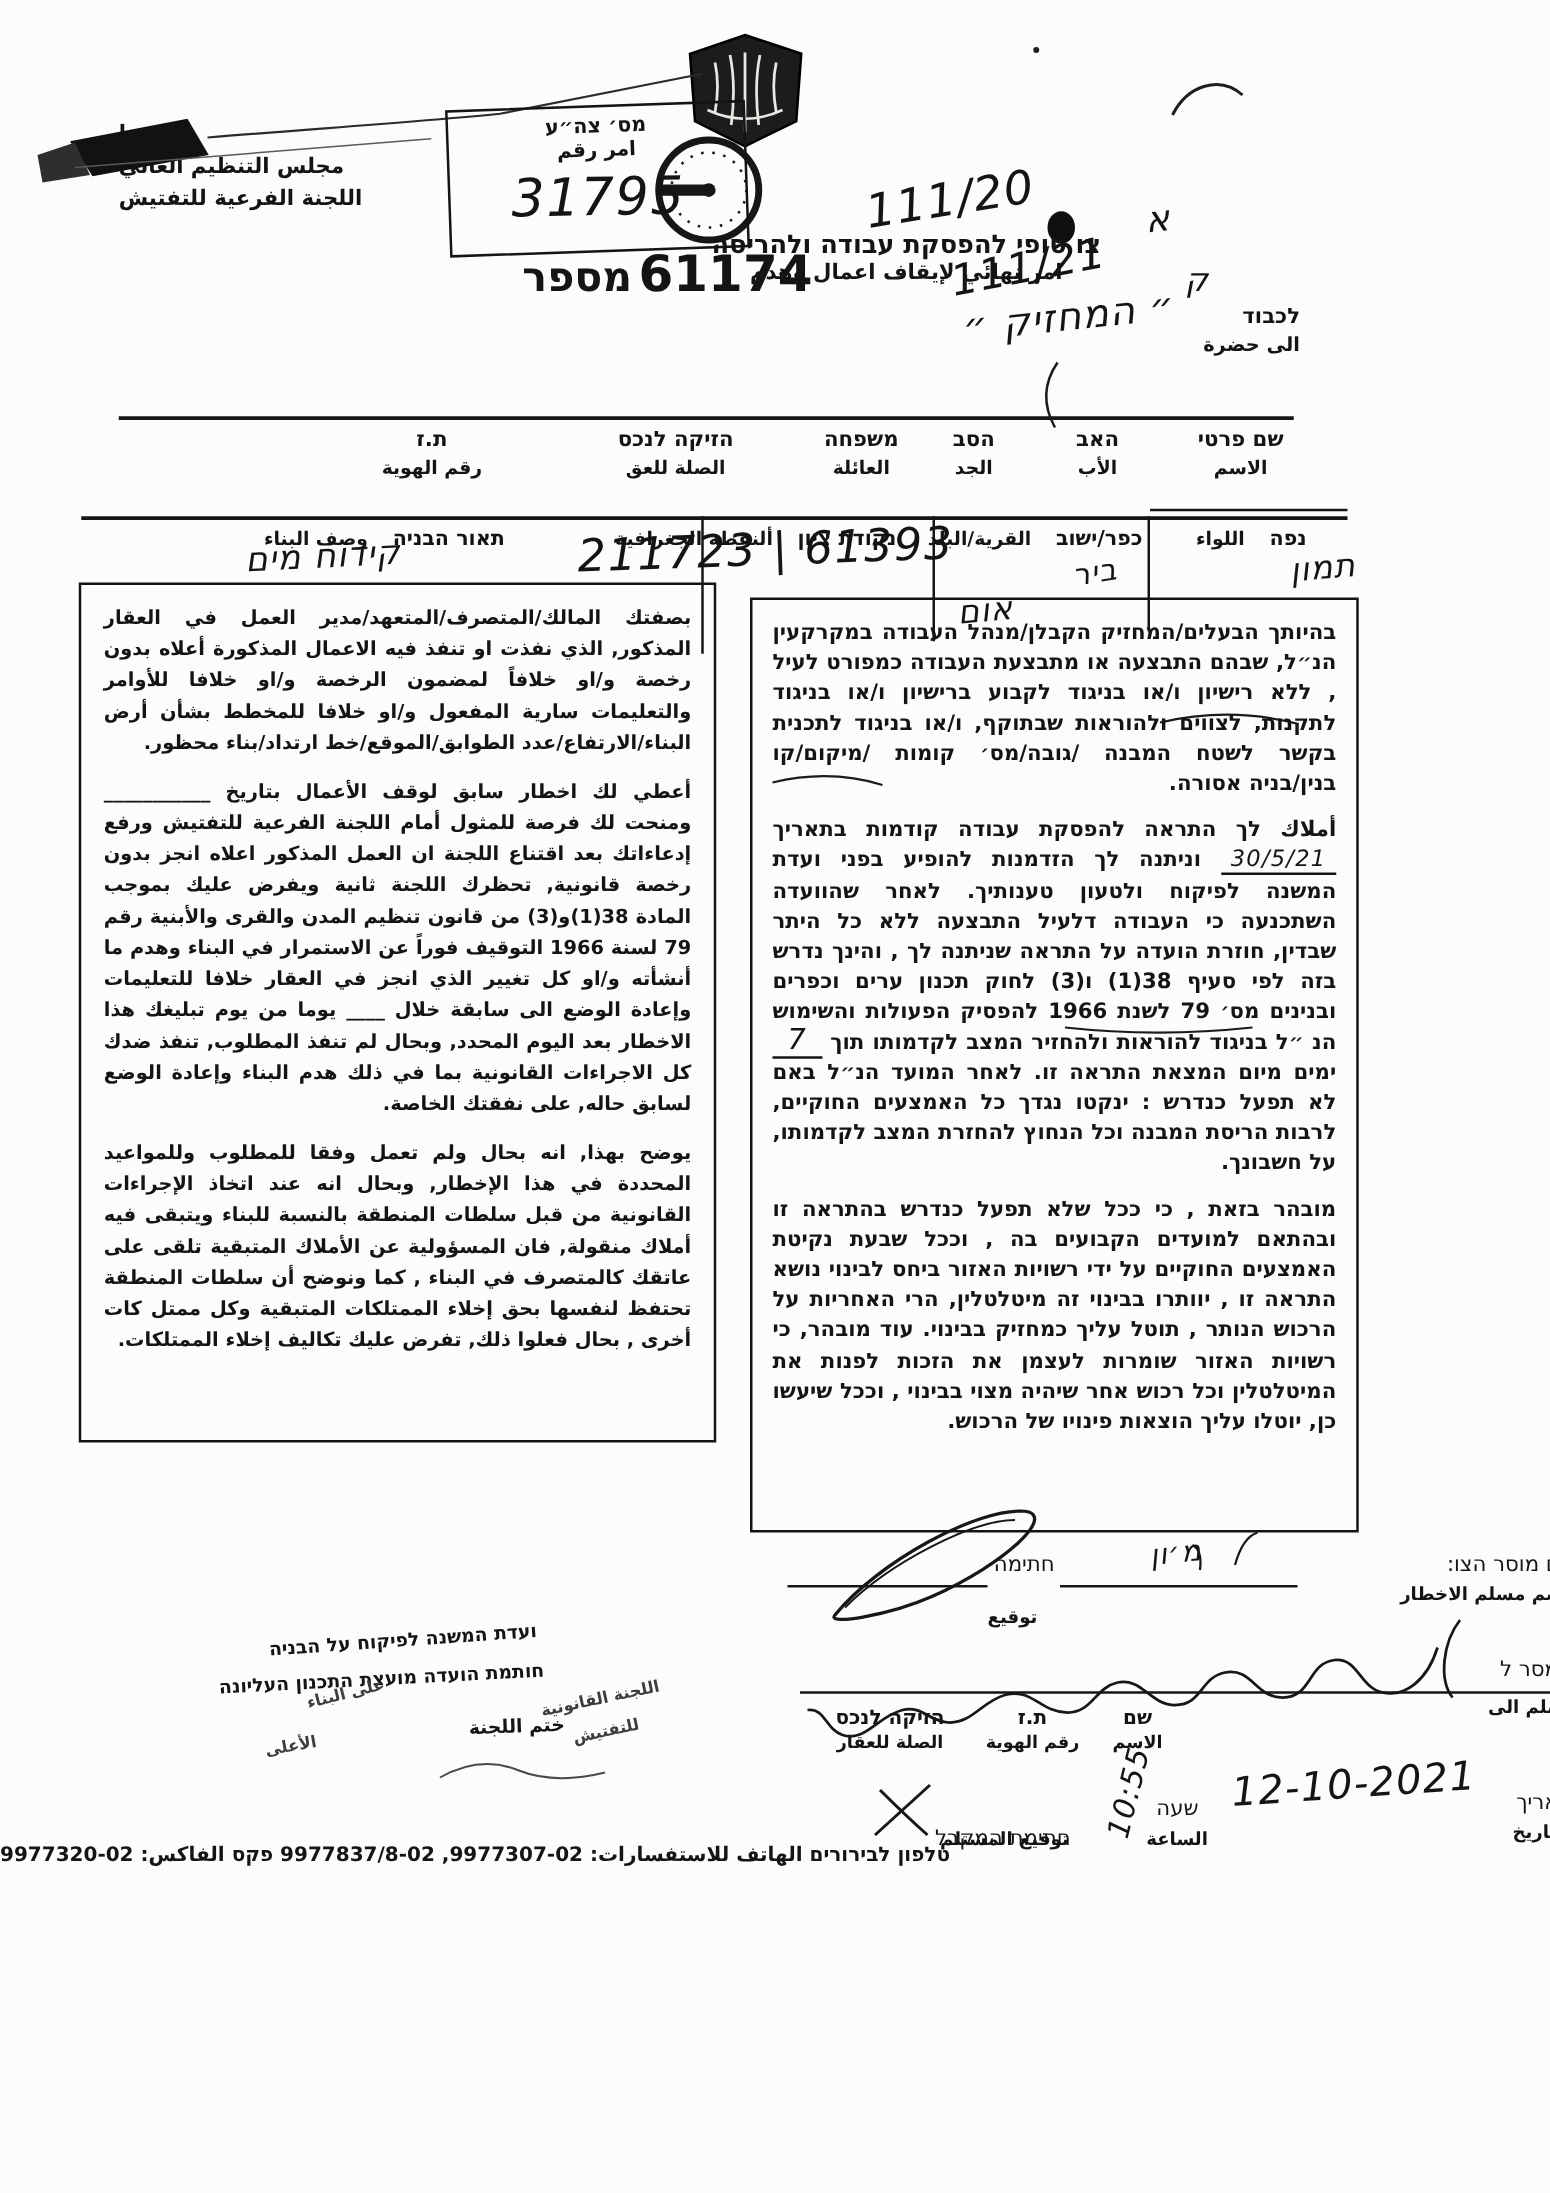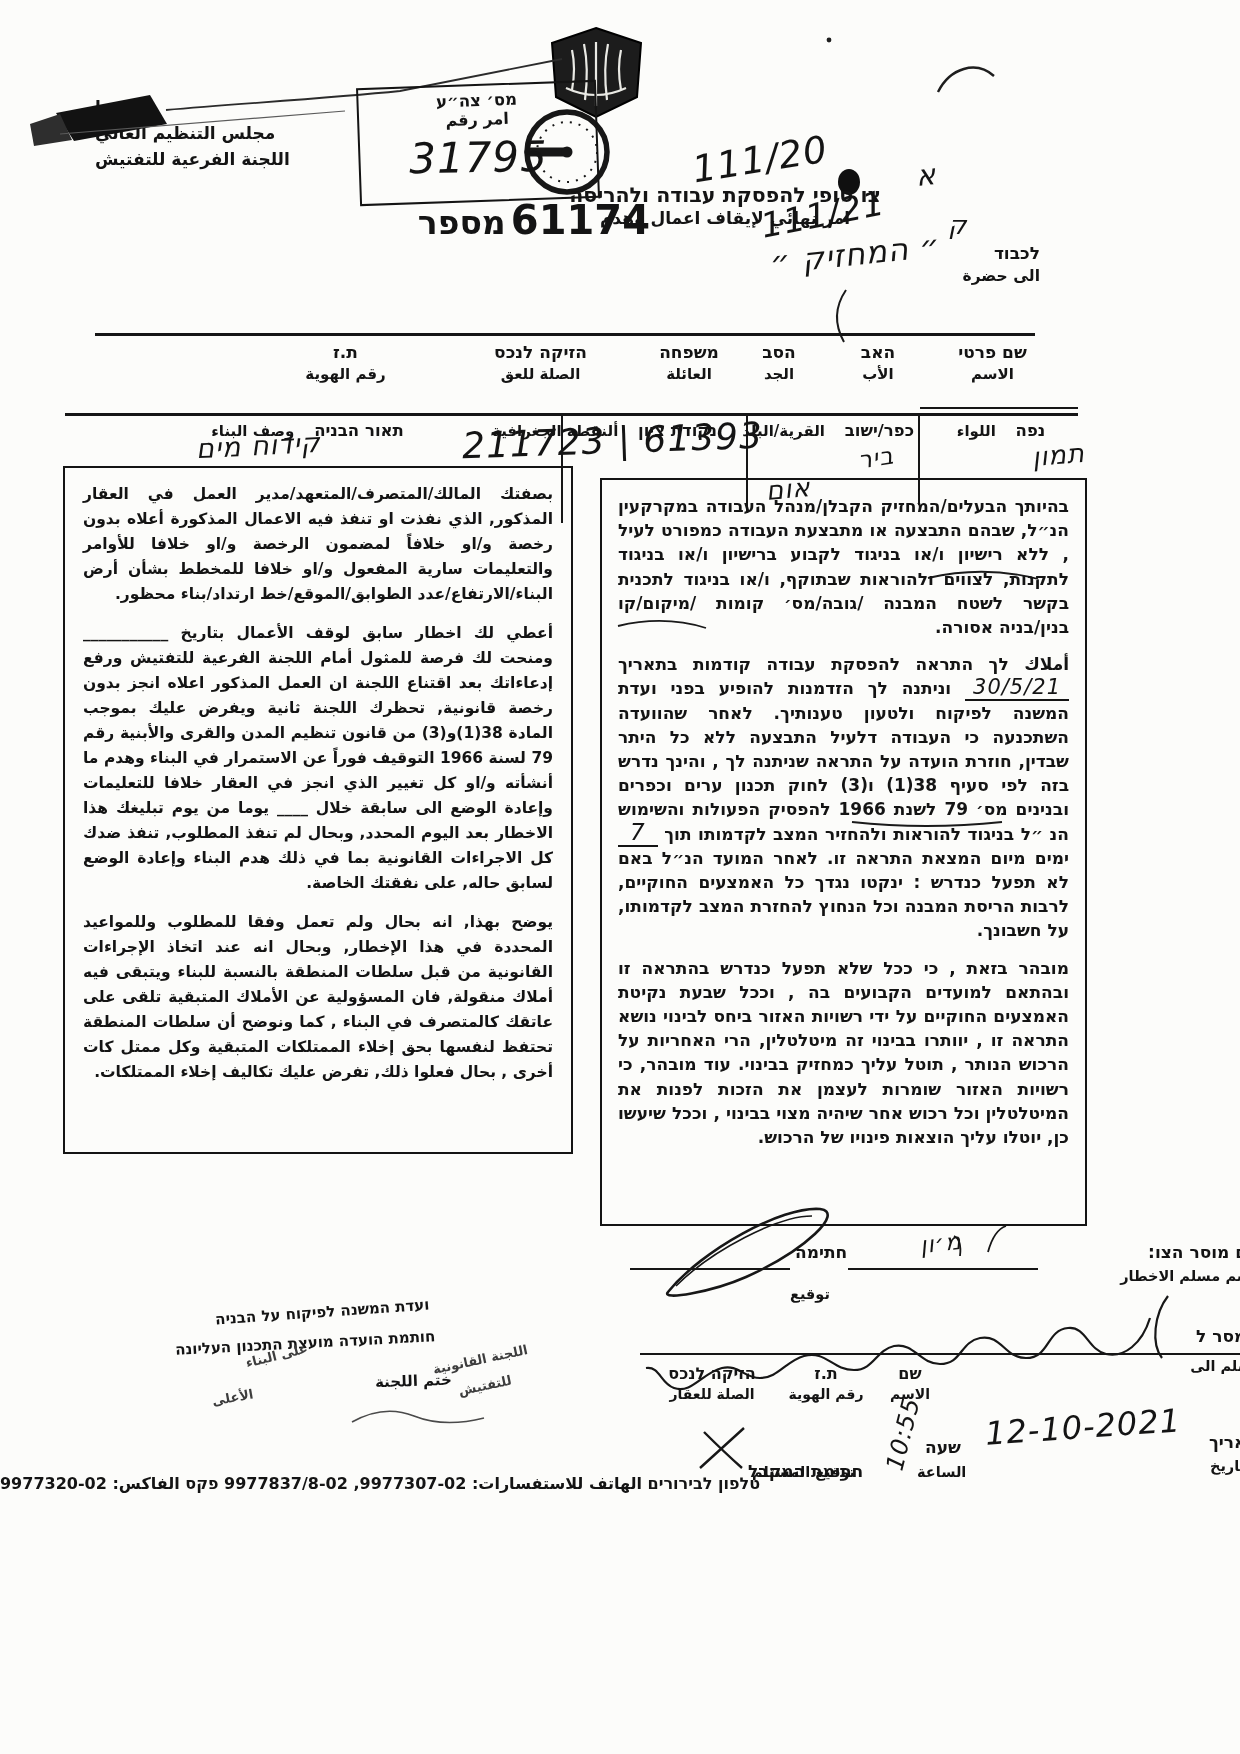--- a/index.html
+++ b/index.html
@@ -21,23 +21,23 @@
   .org-ar span{display:block;font-weight:bold;font-size:17px;line-height:26px;text-align:left;}
   .fpair{position:absolute;top:341px;text-align:center;}
   .fpair .he{display:block;font-weight:bold;font-size:17px;line-height:22px;}
   .fpair .ar{display:block;font-weight:bold;font-size:15px;line-height:22px;}
   .cell-label{position:absolute;top:421px;font-weight:bold;font-size:16.5px;white-space:nowrap;}
   .cell-label .ar{font-size:15px;margin-right:14px;font-weight:bold;}
   .terms-he{font-weight:bold;font-size:17px;line-height:24.2px;text-align:justify;}
   .terms-he p{margin:0 0 13px 0;}
   .terms-ar{font-weight:bold;font-size:15.5px;line-height:25px;text-align:justify;}
   .terms-ar p{margin:0 0 14px 0;}
-  .inline-date{font-size:21px;border-bottom:2px solid #141414;padding:0 8px;line-height:10px;}
+  .inline-date{font-size:18px;border-bottom:2px solid #141414;padding:0 8px;line-height:10px;}
   .inline-days{font-size:23px;border-bottom:2px solid #141414;padding:0 12px;line-height:10px;}
-  .siglabel-he{position:absolute;font-weight:bold;font-size:17px;white-space:nowrap;}
+  .siglabel-he{position:absolute;font-weight:normal;font-size:17px;white-space:nowrap;}
   .siglabel-ar{position:absolute;font-weight:bold;font-size:14.5px;white-space:nowrap;}
   .rpair{position:absolute;text-align:center;}
   .rpair .he{display:block;font-weight:bold;font-size:16px;line-height:21px;}
   .rpair .ar{display:block;font-weight:bold;font-size:14px;line-height:21px;}
   .stamp{position:absolute;font-weight:bold;white-space:nowrap;}
   svg.overlay{position:absolute;left:0;top:0;pointer-events:none;}
 </style>
 </head>
 <body>
 

